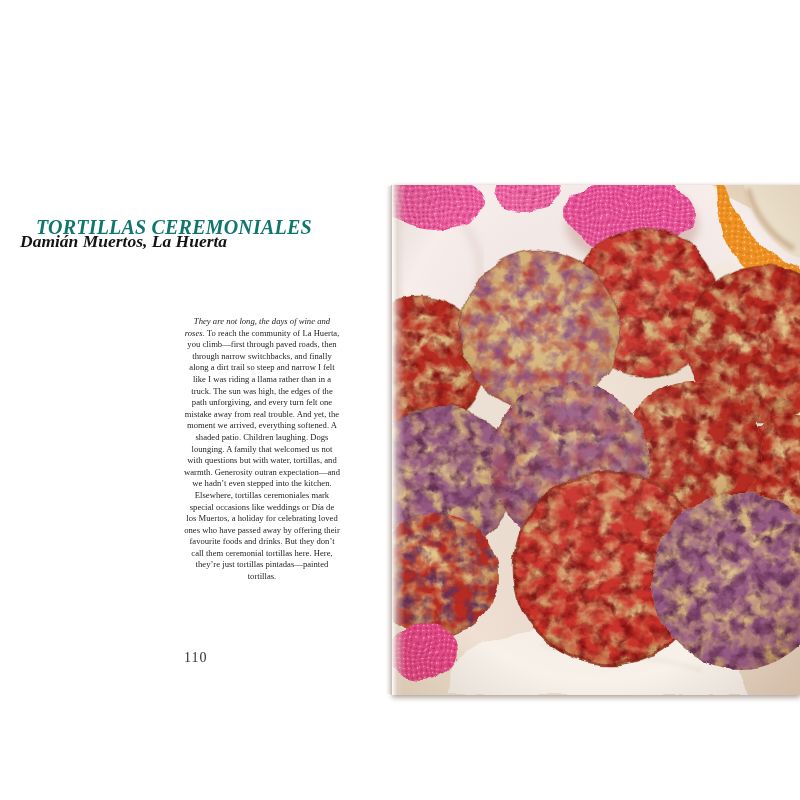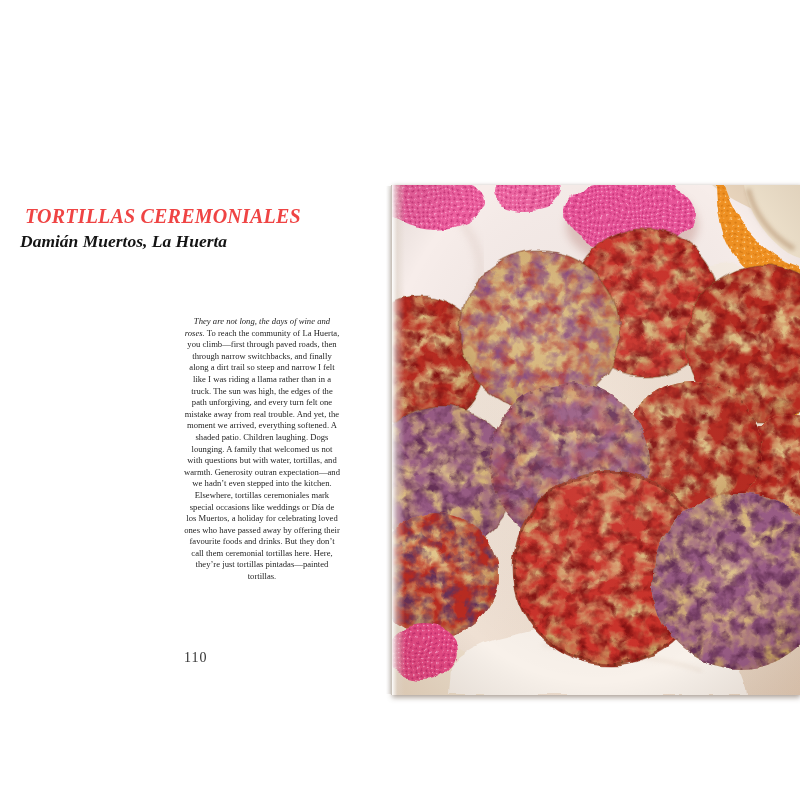--- a/index.html
+++ b/index.html
@@ -2,22 +2,22 @@
 <html lang="en"><head>
 <meta charset="utf-8">
 <title>Tortillas Ceremoniales — book spread</title>
 <style>
   html,body{margin:0;padding:0;background:#ffffff;}
   .canvas{position:relative;width:800px;height:800px;background:#ffffff;overflow:hidden;
           font-family:"Liberation Serif","DejaVu Serif",serif;color:#1b1b1b;}
 
   
   .left-page{position:absolute;left:0;top:0;width:392px;height:800px;background:#ffffff;}
-  .title{position:absolute;left:20px;top:200px;margin:5px;
-         font-size:20px;font-weight:bold;font-style:italic;letter-spacing:.2px;color:#ef4444;}
+  .title{position:absolute;left:20px;top:200px;margin:16px;
+         font-size:20px;font-weight:bold;font-style:italic;letter-spacing:.2px;color:#0f766e;}
   .subtitle{position:absolute;left:20px;top:231px;margin:0;
          font-size:17.5px;font-weight:bold;font-style:italic;color:#141414;}
   .body-col{position:absolute;left:184px;top:316px;width:156px;margin:0;
          font-size:8.6px;line-height:11.6px;text-align:center;color:#242424;
          letter-spacing:.02px;}
   .body-col em{font-style:italic;}
   .folio{position:absolute;left:184px;top:650px;font-size:14px;letter-spacing:1px;color:#333;}
 
   
   .photo-page{position:absolute;left:392px;top:185px;width:408px;height:510px;overflow:hidden;

